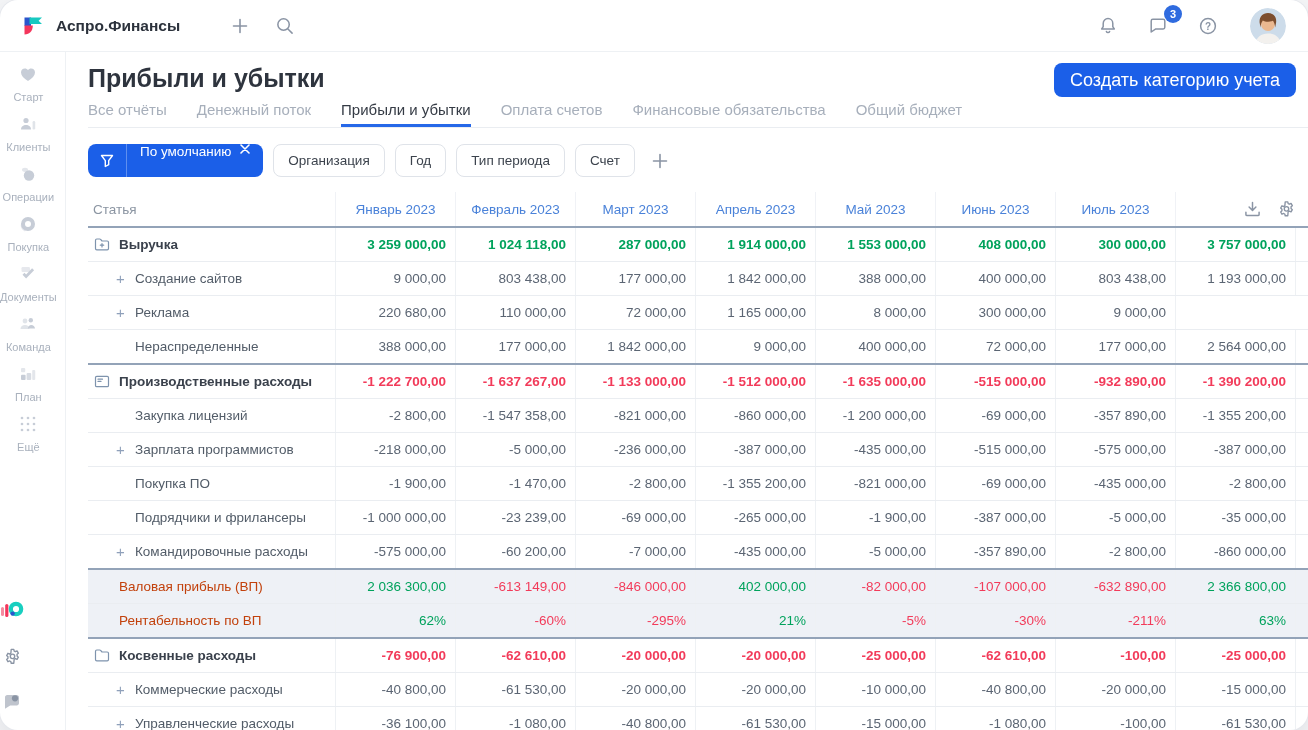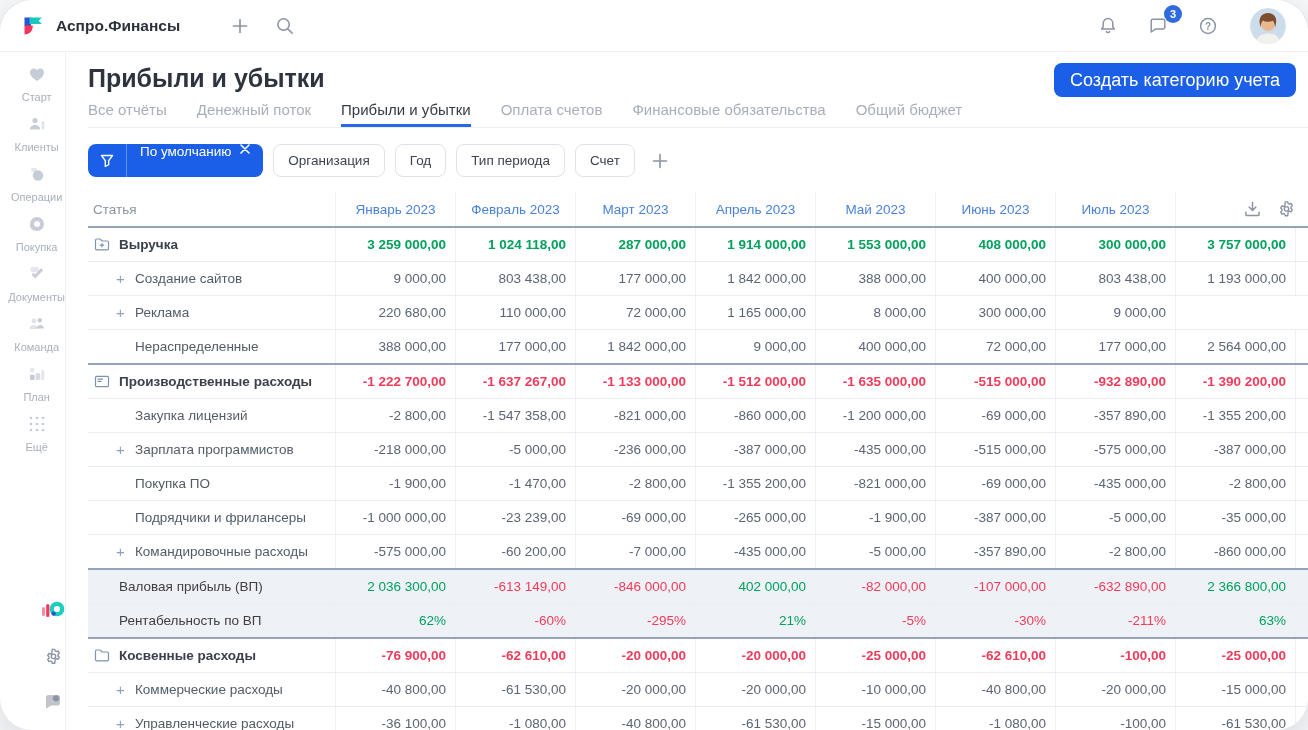--- a/index.html
+++ b/index.html
@@ -1,32 +1,32 @@
 <!DOCTYPE html>
 <html><head>
 <meta charset="utf-8">
 <style>
   html,body{margin:0;padding:0;}
   body{background:#f4f5f7;font-family:"Liberation Sans","DejaVu Sans",sans-serif;}
-  .app{width:1308px;height:730px;background:#fff;border-radius:32px;overflow:hidden;position:relative;
+  .app{width:1308px;height:730px;background:#fff;border-radius:18px;overflow:hidden;position:relative;
        box-shadow:0 0 0 1px #e6e8ed,0 12px 30px rgba(30,40,60,.10);}
   
   .topbar{height:52px;display:flex;align-items:center;padding:0 22px 0 20px;border-bottom:1px solid #eef1f4;box-sizing:border-box;}
   .logo{width:26px;height:26px;display:flex;}
   .app-name{font-size:15.5px;font-weight:700;color:#2c323c;margin-left:10px;}
   .tb-icon{color:#8a94a4;display:flex;align-items:center;justify-content:center;width:28px;height:28px;cursor:pointer;position:relative;}
   .tb-plus{margin-left:46px;}
   .tb-search{margin-left:16px;}
   .tb-right{margin-left:auto;display:flex;align-items:center;gap:22px;}
   .badge{position:absolute;top:-7px;right:-10px;background:#2f6bdf;color:#fff;font-size:11px;font-weight:700;
          min-width:18px;height:18px;border-radius:9px;display:flex;align-items:center;justify-content:center;padding:0 3px;box-sizing:border-box;}
   .avatar{width:36px;height:36px;border-radius:50%;overflow:hidden;margin-left:6px;cursor:pointer;flex:none;}
   
   .shell{display:flex;height:678px;}
-  .sidebar{width:66px;border-right:1px solid #eef1f4;display:flex;flex-direction:column;align-items:flex-end;
+  .sidebar{width:66px;border-right:1px solid #eef1f4;display:flex;flex-direction:column;align-items:flex-start;
            padding:12px 0 16px;box-sizing:border-box;flex:none;}
   .sb-item{display:flex;flex-direction:column;align-items:center;gap:3px;margin-bottom:11px;cursor:pointer;color:#c7cdd7;}
   .sb-label{font-size:11px;color:#a9b1bd;}
   .sb-bottom{margin-top:auto;display:flex;flex-direction:column;align-items:center;gap:22px;color:#c7cdd7;}
   .sb-bottom .tb-icon{width:24px;height:24px;}
   
   .main{flex:1;padding:10px 0 0 22px;position:relative;box-sizing:border-box;min-width:0;}
   .page-title{font-size:25px;font-weight:600;color:#2e343e;line-height:32px;}
   .create-btn{position:absolute;top:11px;right:12px;background:#1b5fe8;color:#fff;border:none;border-radius:8px;
               height:34px;padding:0 16px;font-size:18px;font-family:inherit;cursor:pointer;}
@@ -49,21 +49,21 @@
   .th-icons span{cursor:pointer;display:flex;}
   .trow{display:grid;grid-template-columns:247px repeat(8,120px) 1fr;height:33px;align-items:stretch;border-top:1px solid #eaedf1;cursor:pointer;}
   .trow.heavy-top{border-top:2px solid #93a3b8;}
   .trow.heavy-bottom{border-bottom:2px solid #93a3b8;}
   .trow.summary{background:#eef1f6;}
   .lcell{display:flex;align-items:center;padding-left:6px;box-sizing:border-box;}
   .g-icon{color:#7e93ad;margin-right:9px;display:flex;}
   .g-label{font-size:13.5px;font-weight:600;color:#3a414c;white-space:nowrap;}
   .c-plus{color:#8fa0ba;font-size:15px;width:11px;margin-left:21px;margin-right:9px;text-align:center;flex:none;}
   .c-label{font-size:13.5px;color:#525c68;white-space:nowrap;}
-  .s-label{font-size:13.5px;color:#404040;padding-left:25px;white-space:nowrap;}
+  .s-label{font-size:13.5px;color:#c2410c;padding-left:25px;white-space:nowrap;}
   .cell{font-size:13.5px;text-align:right;padding-right:9px;white-space:nowrap;color:#5b6573;
         border-left:1px solid #eef1f4;display:flex;align-items:center;justify-content:flex-end;box-sizing:border-box;}
   .cell.pos{color:#00a25c;}
   .cell.neg{color:#f23b5a;}
   .trow.bold .cell{font-weight:700;text-align:right;}
   .cell.spacer{padding:0;}
 </style>
 </head>
 <body>
 

